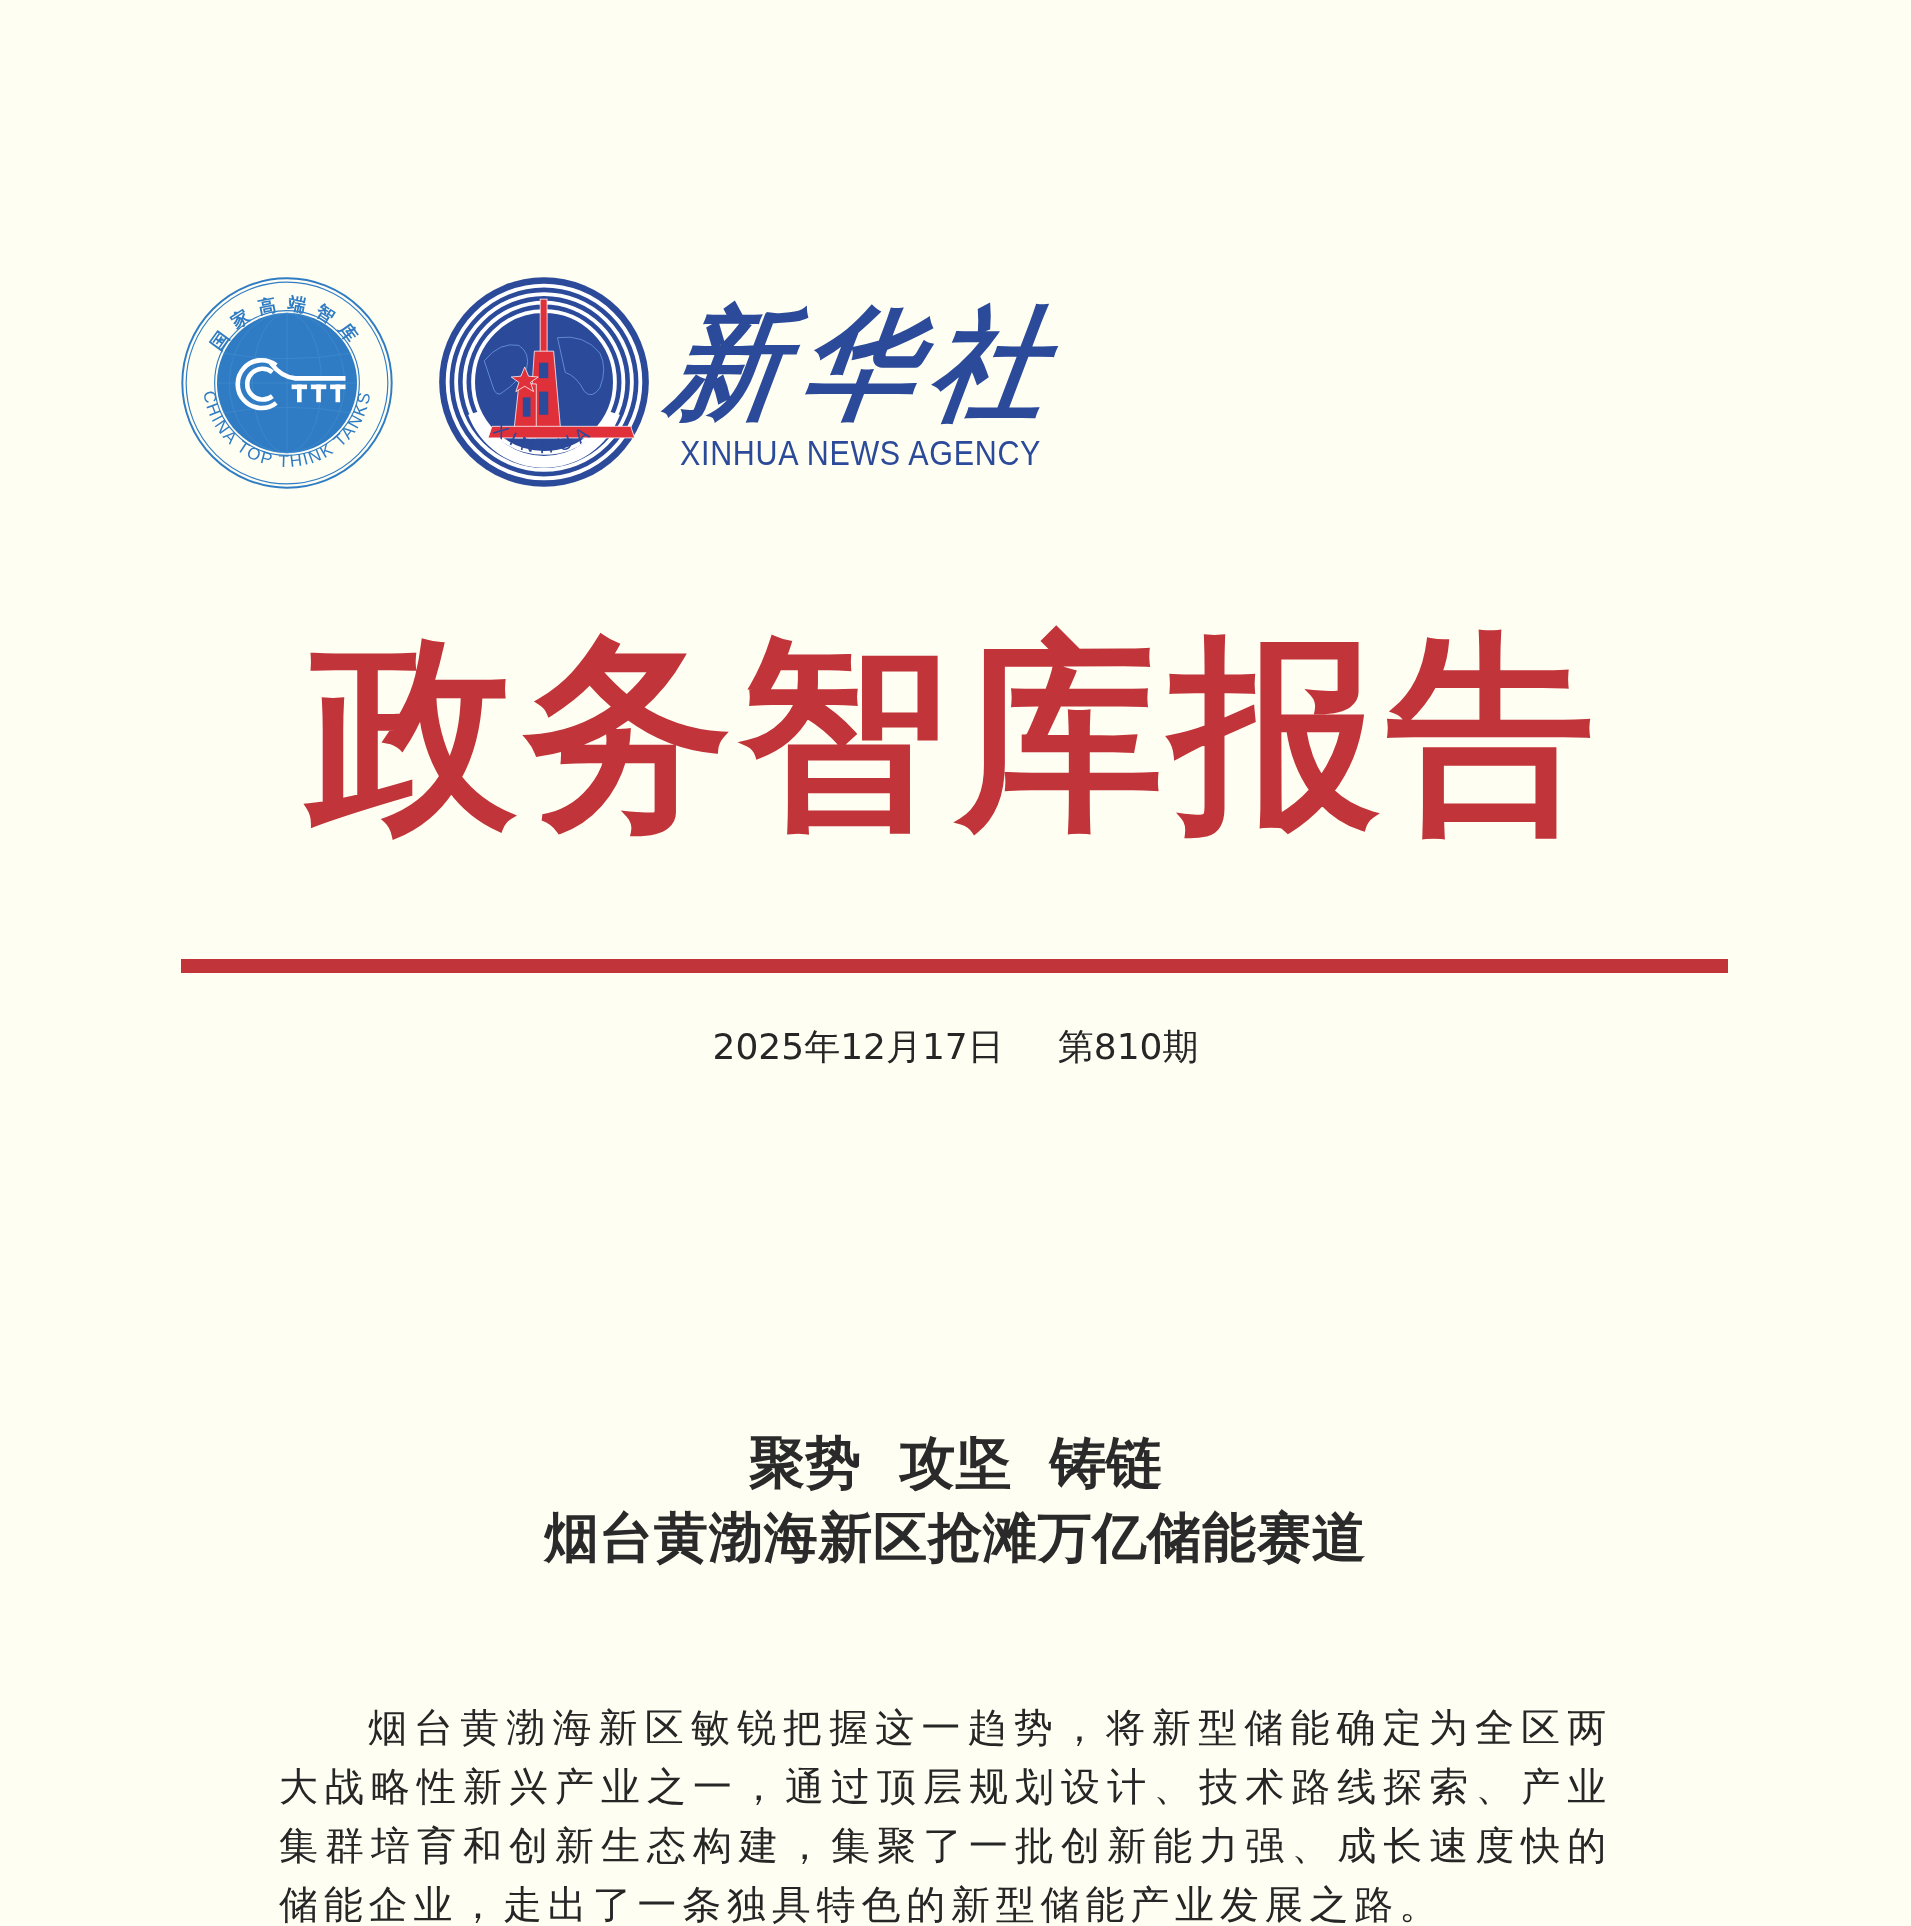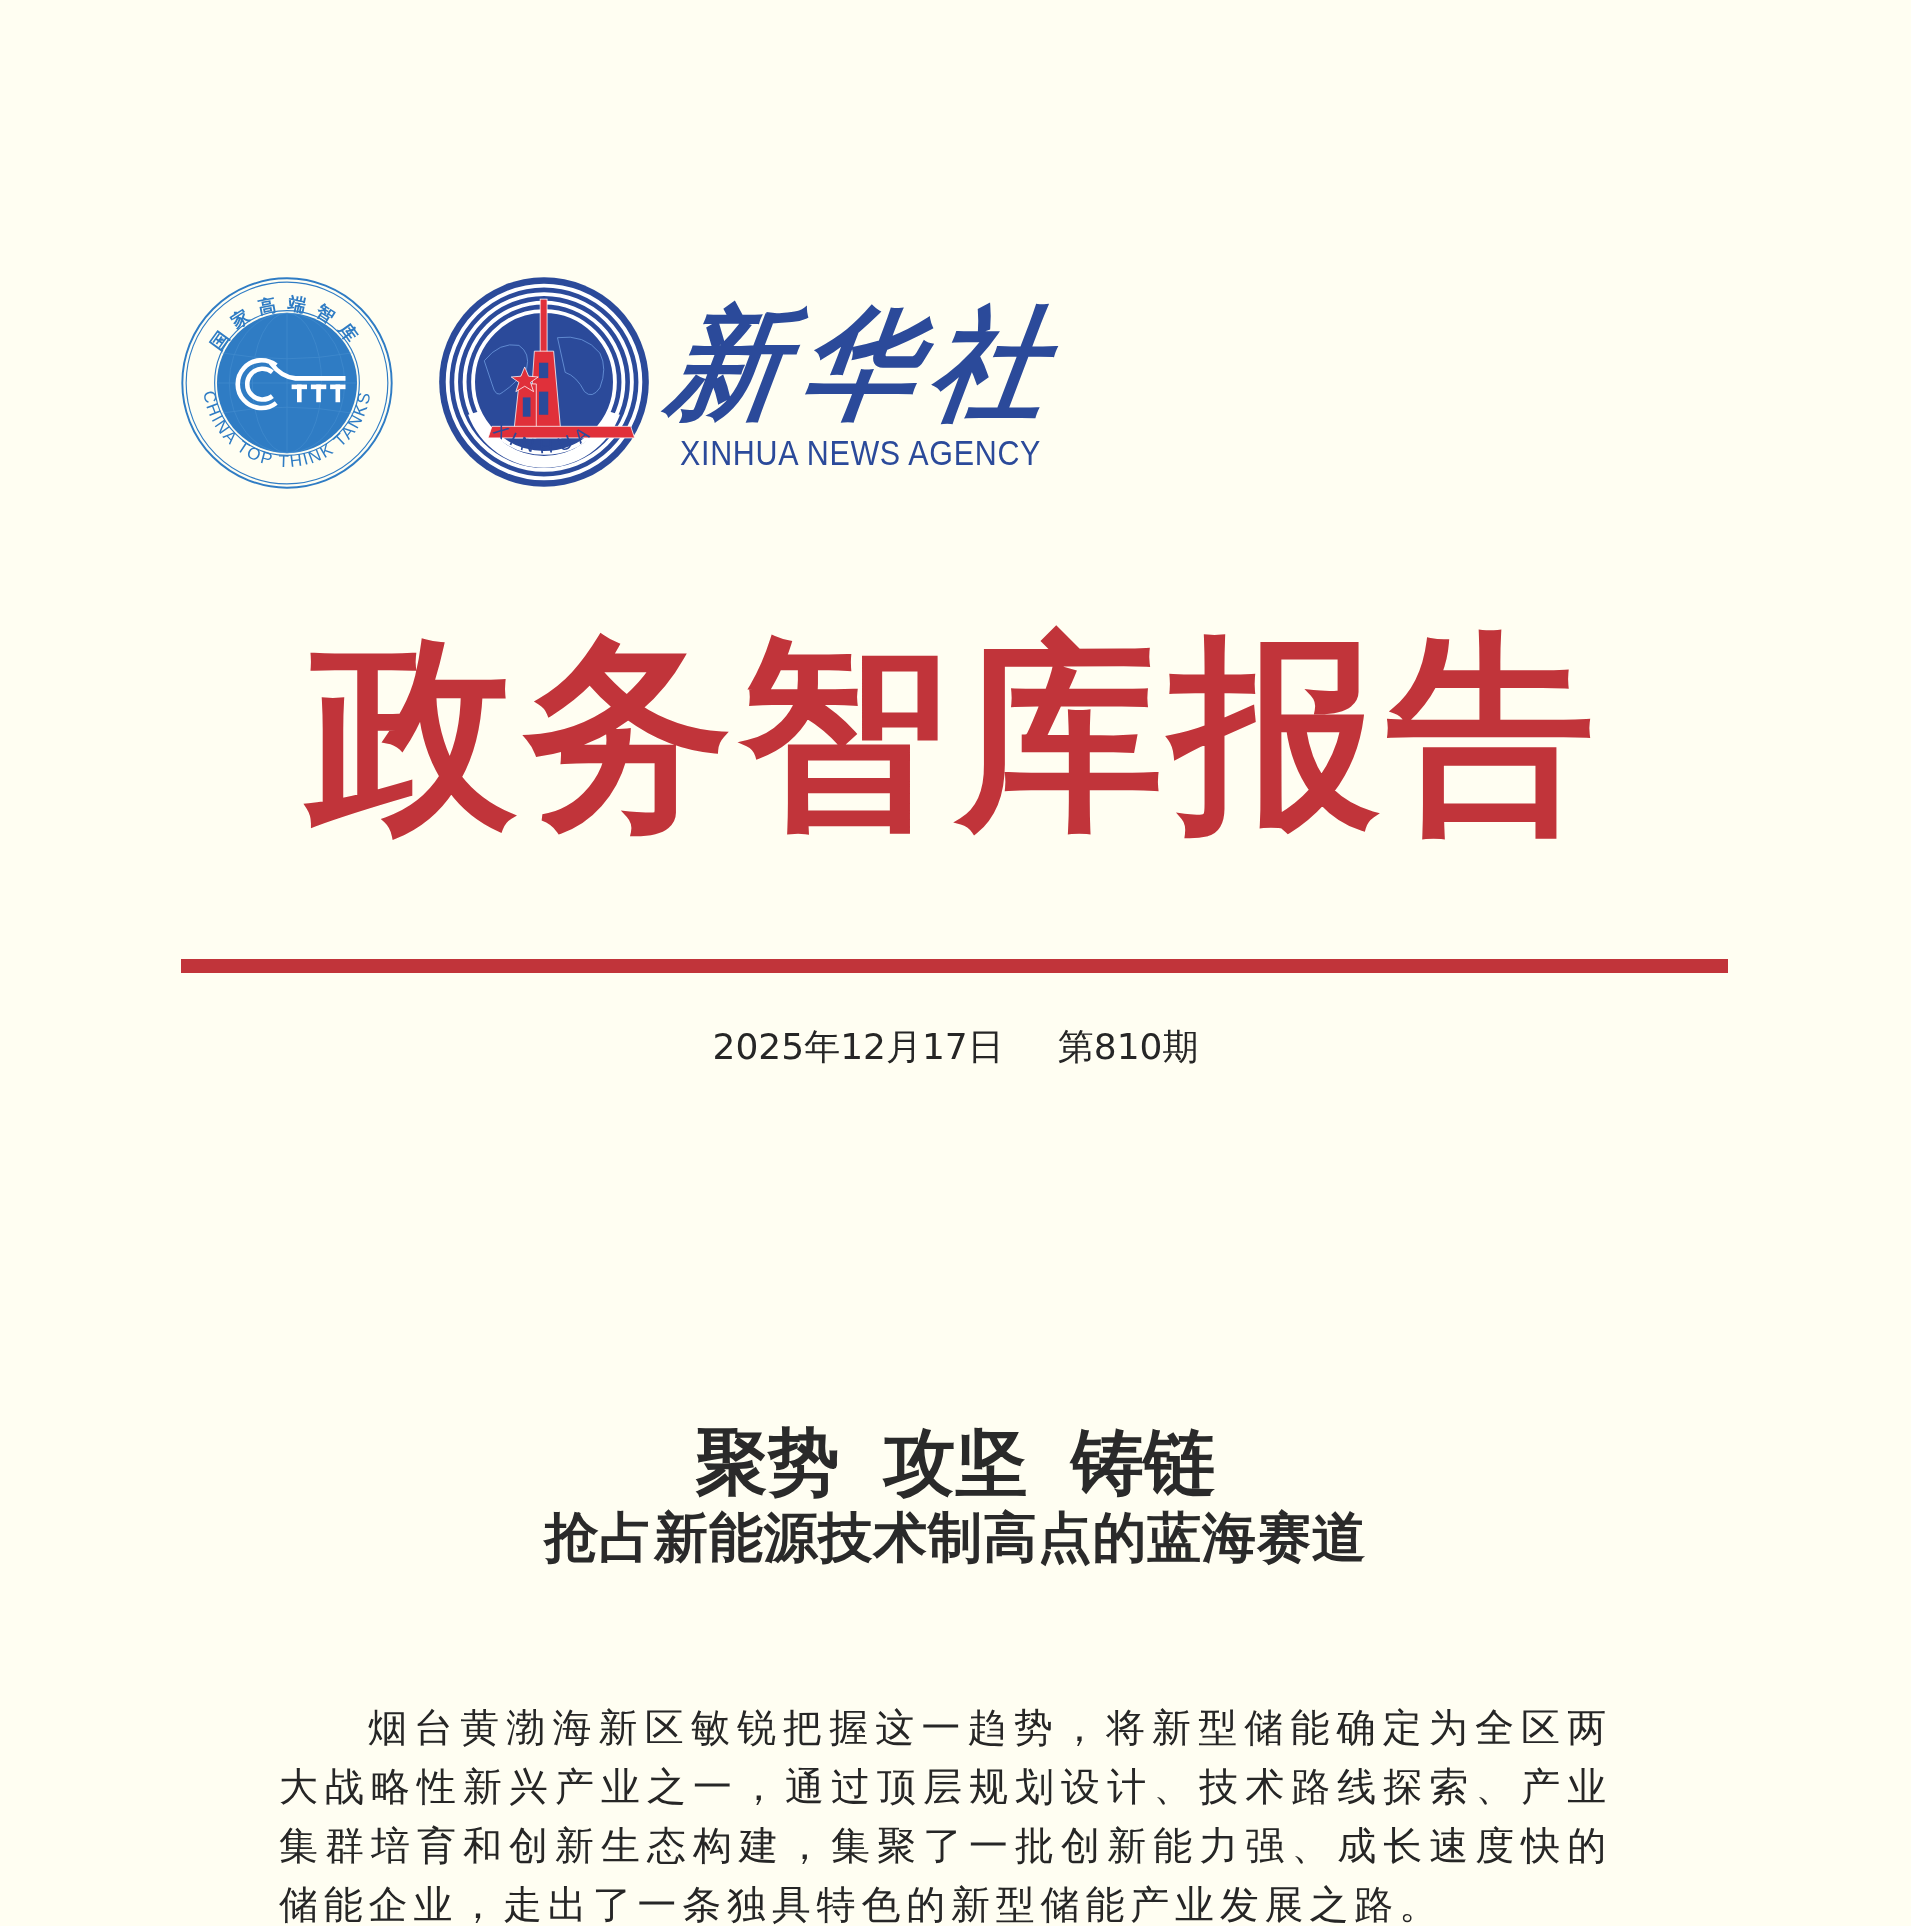--- a/index.html
+++ b/index.html
@@ -83,21 +83,21 @@
     
     .headline {
       left: 0; top: 1425px;
       width: 1911px;
       text-align: center;
       font-weight: bold;
       color: #2a2a2a;
       white-space: nowrap;
     }
     .headline .line1 {
-      font-size: 72px;
+      font-size: 56px;
       line-height: 75px;
       word-spacing: 19px;
     }
     .headline .line2 {
       font-size: 54px;
       line-height: 75px;
       letter-spacing: 0.8px;
     }
 
     
@@ -206,19 +206,19 @@
 <div class="abs xh-english">XINHUA NEWS AGENCY</div>
 
 <div class="abs report-title">政务智库报告</div>
 <div class="abs red-rule"></div>
 <div class="abs issue-line">
   <span>2025年12月17日</span><span class="gap"></span><span>第810期</span>
 </div>
 
 <div class="abs headline">
   <div class="line1">聚势 攻坚 铸链</div>
-  <div class="line2">抢占新能源技术制高点的蓝海赛道</div>
+  <div class="line2">烟台黄渤海新区抢滩万亿储能赛道</div>
 </div>
 
 <div class="abs body-text">
   <p>烟台黄渤海新区敏锐把握这一趋势，将新型储能确定为全区两大战略性新兴产业之一，通过顶层规划设计、技术路线探索、产业集群培育和创新生态构建，集聚了一批创新能力强、成长速度快的储能企业，走出了一条独具特色的新型储能产业发展之路。</p>
 </div>
 
 
 </body></html>

